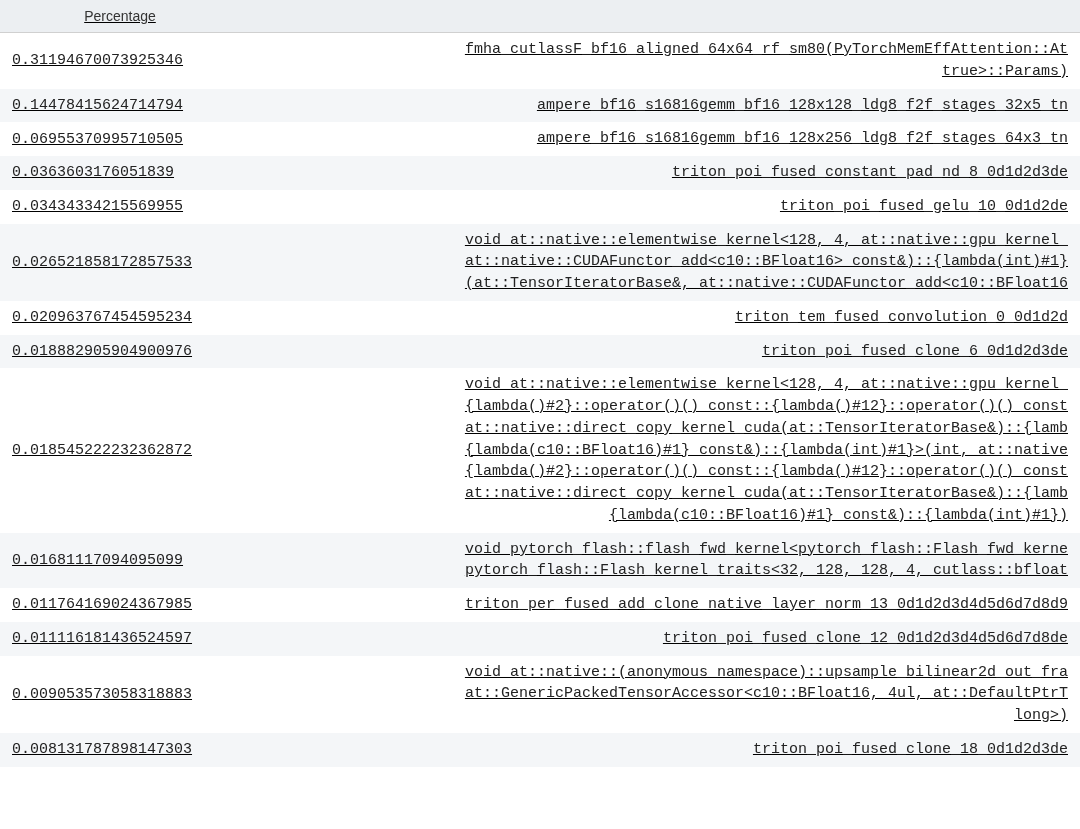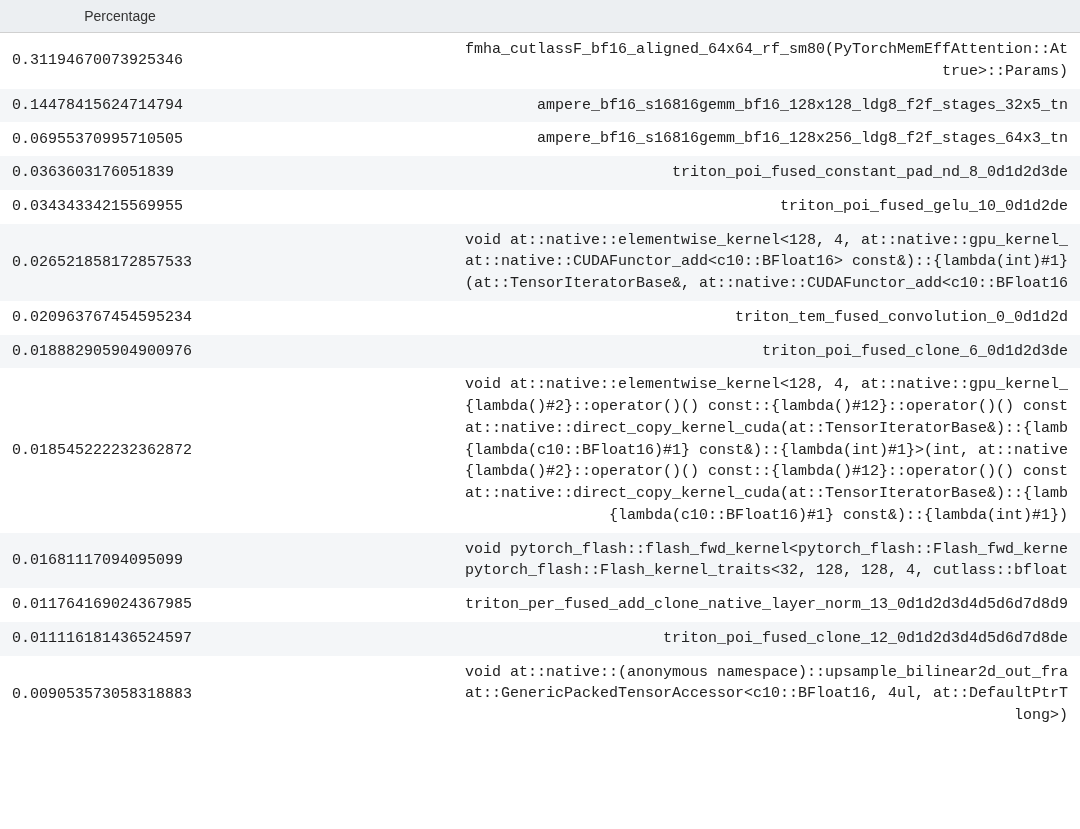--- a/index.html
+++ b/index.html
@@ -10,20 +10,21 @@
     body {
       font-family: -apple-system, BlinkMacSystemFont, "Segoe UI", Helvetica, Arial, sans-serif;
       background: #ffffff;
       width: 1080px;
       overflow-x: hidden;
     }
     table {
       border-collapse: collapse;
       width: 100%;
       table-layout: fixed;
+      text-decoration: underline;
     }
     th {
       background: #eceff2;
       color: #333;
       font-weight: 400;
       font-size: 14px;
       padding: 8px 12px;
       text-align: right;
       border-bottom: 1px solid #d0d0d0;
     }
@@ -132,14 +133,18 @@
       <tr>
         <td class="pct">0.011116181436524597</td>
         <td class="name">triton_poi_fused_clone_12_0d1d2d3d4d5d6d7d8de</td>
       </tr>
       <tr>
         <td class="pct">0.009053573058318883</td>
         <td class="name">void at::native::(anonymous namespace)::upsample_bilinear2d_out_fra
 at::GenericPackedTensorAccessor&lt;c10::BFloat16, 4ul, at::DefaultPtrT
 long&gt;)</td>
       </tr>
+      <tr>
+        <td class="pct">0.008131787898147303</td>
+        <td class="name">triton_poi_fused_clone_18_0d1d2d3de</td>
+      </tr>
     </tbody>
 </table>
 
 </body></html>

